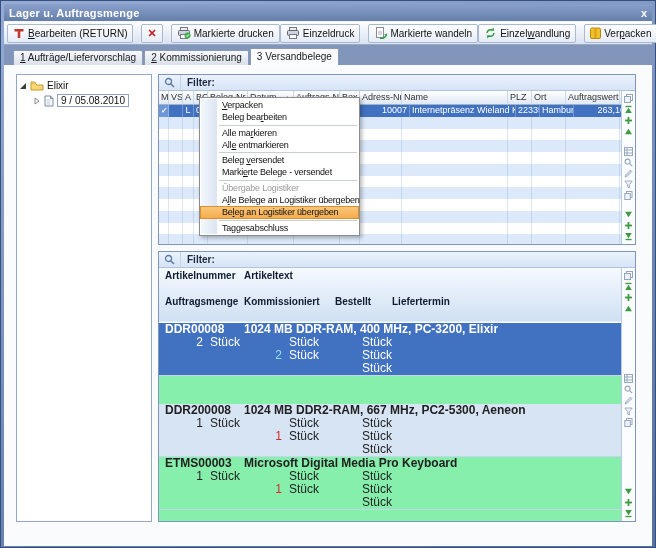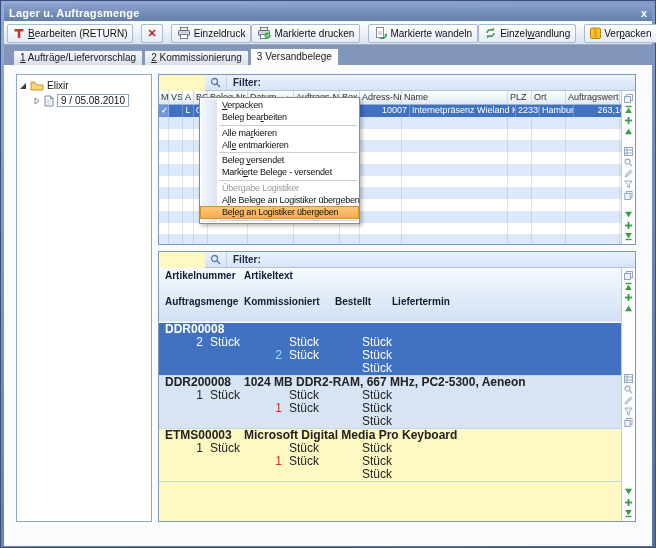--- a/index.html
+++ b/index.html
@@ -33,21 +33,21 @@
           padding:8px 6px 0 12px; display:flex; }
 
   .tree { width:136px; height:448px; background:#fff; border:1px solid #93a6c3; font-size:10px;
           padding:3px 2px; flex:none; }
   .tree-row { display:flex; align-items:center; gap:3px; height:15px; white-space:nowrap; }
   .tree-row.child { padding-left:14px; }
   .tree-label { color:#111; }
   .tree-label.boxed { border:1px solid #8ea2c0; padding:0 3px; background:#fff; }
 
   .grids { margin-left:6px; width:478px; }
-  .grid { position:relative; width:478px; background:#fef9c3; border:1px solid #7f95ba; overflow:hidden;padding-left:46px; }
+  .grid { position:relative; width:478px; background:#86efac; border:1px solid #7f95ba; overflow:hidden; }
   .grid.top { height:171px; margin-bottom:6px; }
   .grid.bottom { height:271px; }
 
   .filterbar { height:16px; background:linear-gradient(#ebf2fc,#d6e4f6); border-bottom:1px solid #b0c3de;
                display:flex; align-items:center; font-size:10px; font-weight:bold; color:#1c2940; }
   .filterbtn { width:22px; height:100%; display:flex; align-items:center; justify-content:center;
                border-right:1px solid #c2d2e7; }
   .filterlabel { padding-left:6px; }
 
   .gbody { position:absolute; left:0; right:14px; top:16px; bottom:0; }
@@ -75,21 +75,21 @@
 
   
   .bheader { position:relative; height:54px; background:linear-gradient(#f6fafe,#cfe0f3);
              border-bottom:1px solid #e8eef7; }
   .bhrow { position:relative; height:13px; }
   .bhcell { position:absolute; top:0; font-size:10px; font-weight:bold; color:#101c33; white-space:nowrap; }
   .block { position:relative; border-bottom:1px solid #c6d6ea; }
   .block .bline { position:relative; height:13px; font-size:12px; color:#222; }
   .block.sel { background:#4172c2; border-top:1px solid #fff; }
   .block.sel .bline { color:#fff; }
-  .block.alt { background:#d7e4f4; }
+  .block.alt { background:#d7e4f4;margin-top:28px; }
   .bspan { position:absolute; top:0; white-space:nowrap; line-height:13px; }
   .bnum { text-align:right; }
   .bbold { font-weight:bold; }
   .qty-cyan { color:#8fe0ff; }
   .qty-red  { color:#d42a2a; }
 
   
   .ctxmenu { position:absolute; left:198px; top:96px; width:161px; background:#fff;
              border:1px solid #8d8d8d; box-shadow:2px 2px 4px rgba(0,0,0,.28); z-index:20; padding:1px 0; }
   .ctxmenu .gutter { position:absolute; left:1px; top:1px; bottom:1px; width:16px;
@@ -126,35 +126,35 @@
           <span class="ic-red-x">✕</span>
         </span>
       </div>
       <div class="tb-sep"></div>
       <div class="tb-btn">
         <span class="tb-ic">
           <svg width="14" height="12">
             <rect x="3.5" y="0.5" width="7" height="3" fill="#eee" stroke="#778"></rect>
             <rect x="1.5" y="3.5" width="11" height="5" rx="1" fill="#ccd4dd" stroke="#667"></rect>
             <rect x="3.5" y="7.5" width="7" height="4" fill="#fff" stroke="#778"></rect>
-          </svg>
-        </span>
-        <span>Einzeldruck</span>
-      </div>
-      <div class="tb-btn">
-        <span class="tb-ic">
-          <svg width="14" height="12">
-            <rect x="3.5" y="0.5" width="7" height="3" fill="#eee" stroke="#778"></rect>
-            <rect x="1.5" y="3.5" width="11" height="5" rx="1" fill="#ccd4dd" stroke="#667"></rect>
-            <rect x="3.5" y="7.5" width="7" height="4" fill="#fff" stroke="#778"></rect>
             <circle cx="10.5" cy="8.5" r="3" fill="#3fae49"></circle>
             <path d="M9 8.5 l1.1 1.1 l1.8-2.3" stroke="#fff" stroke-width="1" fill="none"></path>
           </svg>
         </span>
         <span>Markierte drucken</span>
+      </div>
+      <div class="tb-btn">
+        <span class="tb-ic">
+          <svg width="14" height="12">
+            <rect x="3.5" y="0.5" width="7" height="3" fill="#eee" stroke="#778"></rect>
+            <rect x="1.5" y="3.5" width="11" height="5" rx="1" fill="#ccd4dd" stroke="#667"></rect>
+            <rect x="3.5" y="7.5" width="7" height="4" fill="#fff" stroke="#778"></rect>
+          </svg>
+        </span>
+        <span>Einzeldruck</span>
       </div>
       <div class="tb-sep"></div>
       <div class="tb-btn">
         <span class="tb-ic">
           <svg width="13" height="12">
             <rect x="2.5" y="0.5" width="7" height="10" fill="#fff" stroke="#889"></rect>
             <path d="M4 5 h4 M4 7 h4" stroke="#aab"></path>
             <path d="M6 11 a4.5 4.5 0 0 0 6-2.6" fill="none" stroke="#2f9e3f" stroke-width="1.4"></path>
             <path d="M12.8 9.4 l0.2-3 l-2.8 1 Z" fill="#2f9e3f"></path>
           </svg>
@@ -574,20 +574,21 @@
               </div>
               <div class="bhrow" style="top: 41px;">
                 <span class="bhcell" style="left: 6px;">Liefertermin</span>
                 <span class="bhcell" style="left: 158px;">Rückstand</span>
                 <span class="bhcell" style="left: 233px;">Lieferant</span>
               </div>
             </div>
             <div class="block sel">
               <div class="bline">
                 <span class="bspan bbold" style="left: 6px;">DDR00008</span>
+                <span class="bspan bbold" style="left: 85px;">1024 MB DDR-RAM, 400 MHz, PC-3200, Elixir</span>
               </div>
               <div class="bline">
                 <span class="bspan bnum" style="left: 0px; width: 44px;">2</span>
                 <span class="bspan" style="left: 51px;">Stück</span>
                 <span class="bspan" style="left: 130px;">Stück</span>
                 <span class="bspan" style="left: 203px;">Stück</span>
               </div>
               <div class="bline">
                 <span class="bspan bnum qty-cyan" style="left: 92px; width: 31px;">2</span>
                 <span class="bspan" style="left: 130px;">Stück</span>
@@ -722,14 +723,15 @@
       <div class="mi">Alle ma<u>r</u>kieren</div>
       <div class="mi">All<u>e</u> entmarkieren</div>
       <div class="msep"></div>
       <div class="mi">Beleg <u>v</u>ersendet</div>
       <div class="mi">Marki<u>e</u>rte Belege - versendet</div>
       <div class="msep"></div>
       <div class="mi disabled">Übergabe Logistiker</div>
       <div class="mi">A<u>l</u>le Belege an Logistiker übergeben</div>
       <div class="mi hl">Be<u>l</u>eg an Logistiker übergeben</div>
       <div class="msep"></div>
+      <div class="mi">Taggesabschluss</div>
     </div>
 </div>
 
 </body></html>

